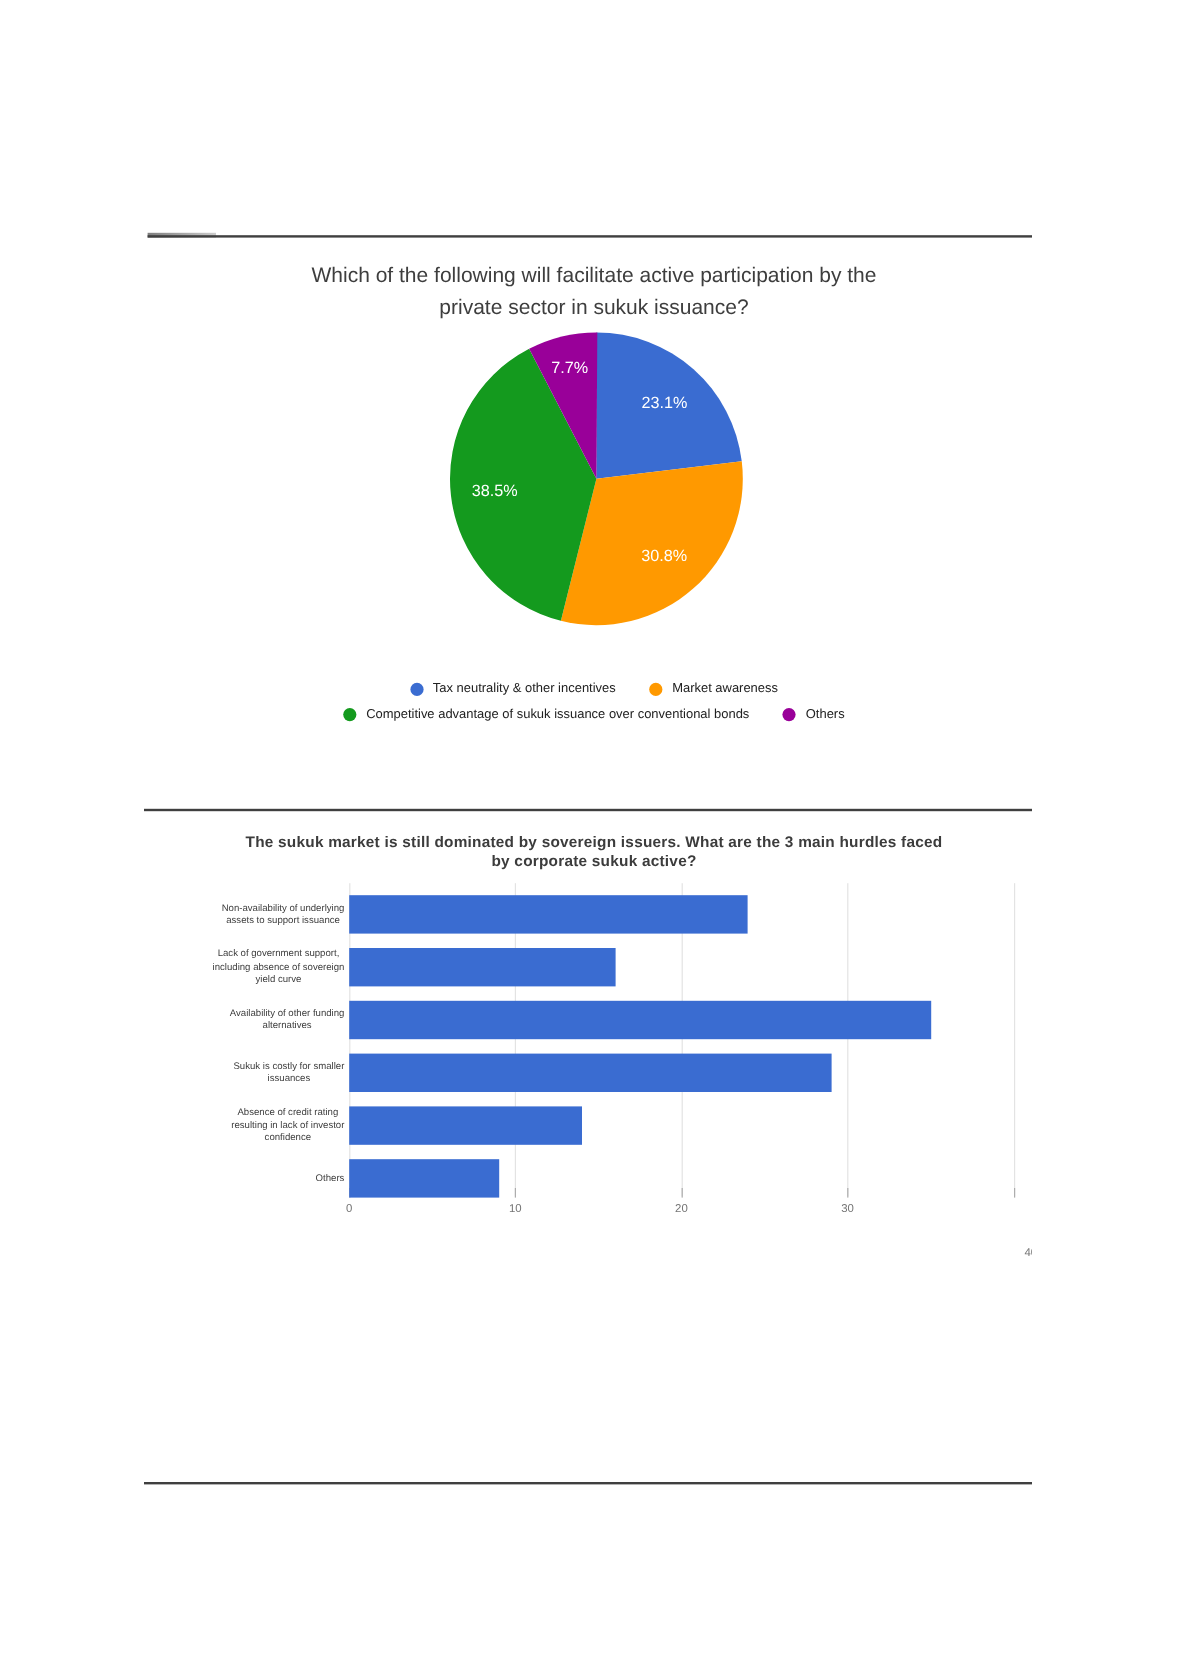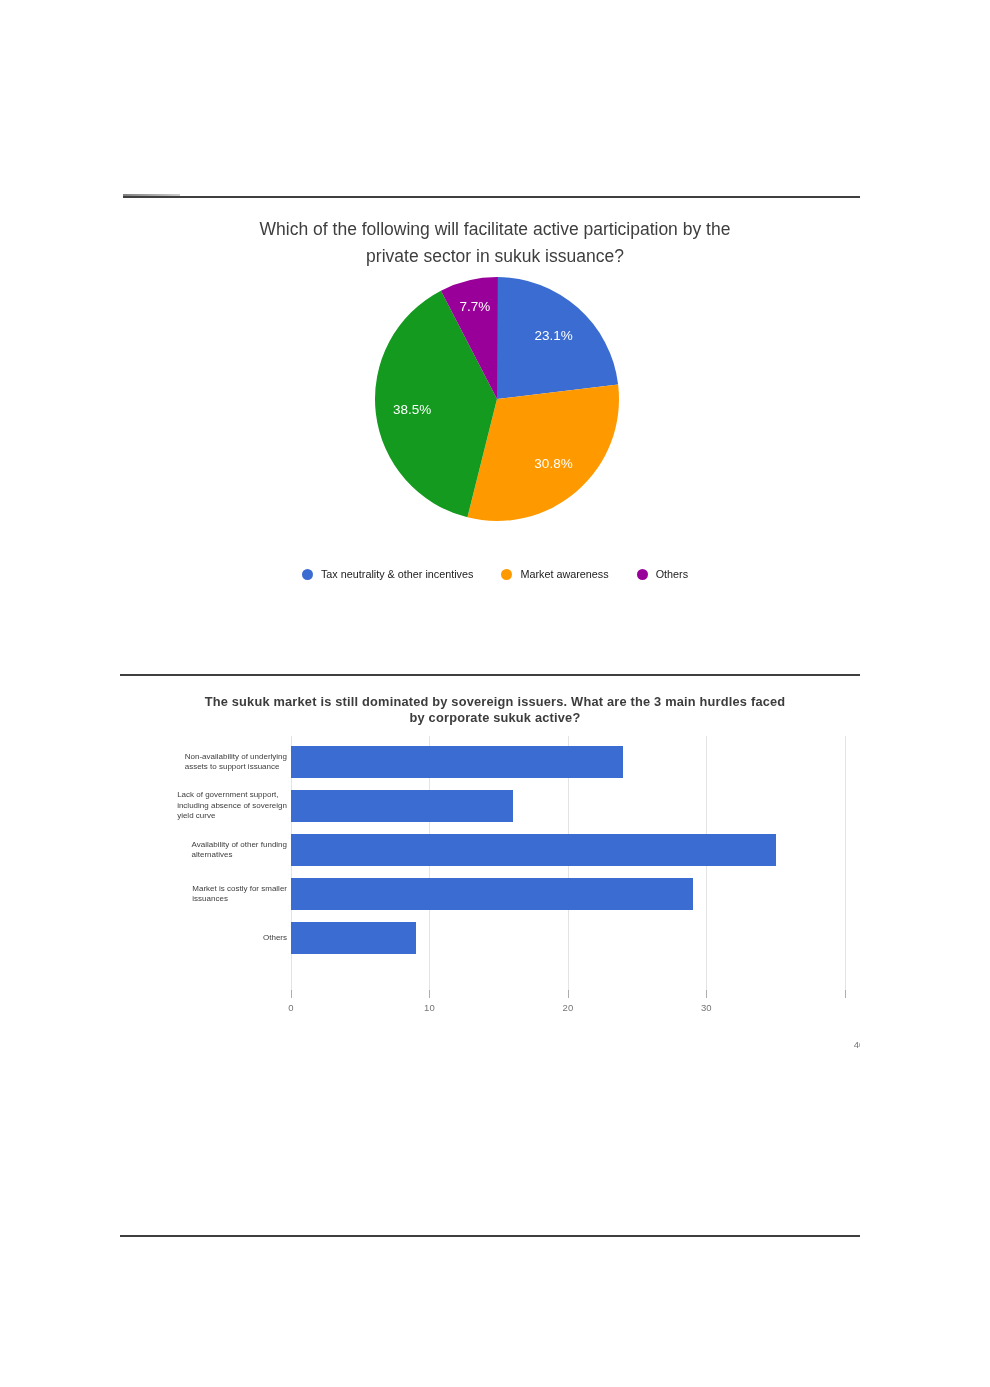--- a/index.html
+++ b/index.html
@@ -24,21 +24,21 @@
   
   .bar-title{position:absolute;left:145px;top:694px;width:700px;text-align:center;
              font-weight:bold;font-size:12.8px;line-height:15.5px;color:#3c3c3c;letter-spacing:.2px;}
   #bar-axis{position:absolute;left:291px;top:736px;width:569px;height:261px;}
   .gl{position:absolute;top:0;width:1px;height:261px;background:#e3e3e3;}
   .stub{position:absolute;top:254px;width:1px;height:8px;background:#adadad;}
   .tick-label{position:absolute;top:266px;transform:translateX(-50%);font-size:9.5px;color:#757575;}
   #bar-rows{position:absolute;left:120px;top:740px;width:740px;}
   .bar-row{display:flex;height:44px;}
   .cat{width:171px;box-sizing:border-box;padding-right:4px;display:flex;align-items:center;
-       justify-content:flex-end;text-align:left;font-size:8px;line-height:10.5px;color:#3d3d3d;
+       justify-content:flex-end;text-align:center;font-size:8px;line-height:10.5px;color:#3d3d3d;
        white-space:pre-line;}
   .track{flex:1;position:relative;}
   .bar{position:absolute;left:0;top:6px;height:32px;}
 </style>
 </head>
 <body>
 
 <div class="page">
 
   <div class="divider-accent" style="left:123px;top:194px;width:57px;"></div>
@@ -61,20 +61,24 @@
     </svg>
 
   <div class="legend" id="pie-legend">
       <div class="legend-item">
         <span class="legend-dot" style="background: rgb(58, 108, 209);"></span>
         <span>Tax neutrality &amp; other incentives</span>
       </div>
       <div class="legend-item">
         <span class="legend-dot" style="background: rgb(255, 153, 0);"></span>
         <span>Market awareness</span>
+      </div>
+      <div class="legend-item">
+        <span class="legend-dot" style="background: rgb(20, 154, 30);"></span>
+        <span>Competitive advantage of sukuk issuance over conventional bonds</span>
       </div>
       <div class="legend-item">
         <span class="legend-dot" style="background: rgb(153, 0, 153);"></span>
         <span>Others</span>
       </div>
     </div>
 
   <div class="divider" style="left:120px;top:674px;width:752px;"></div>
 
   <div class="bar-title">
@@ -116,24 +120,32 @@
         </div>
       </div>
       <div class="bar-row">
         <div class="cat">Availability of other funding
 alternatives</div>
         <div class="track">
           <div class="bar" style="width: 484.5px; background: rgb(58, 108, 209);"></div>
         </div>
       </div>
       <div class="bar-row">
-        <div class="cat">Market is costly for smaller
+        <div class="cat">Sukuk is costly for smaller
 issuances</div>
         <div class="track">
           <div class="bar" style="width: 401.5px; background: rgb(58, 108, 209);"></div>
+        </div>
+      </div>
+      <div class="bar-row">
+        <div class="cat">Absence of credit rating
+resulting in lack of investor
+confidence</div>
+        <div class="track">
+          <div class="bar" style="width: 193.8px; background: rgb(58, 108, 209);"></div>
         </div>
       </div>
       <div class="bar-row">
         <div class="cat">Others</div>
         <div class="track">
           <div class="bar" style="width: 124.6px; background: rgb(58, 108, 209);"></div>
         </div>
       </div>
     </div>
 

